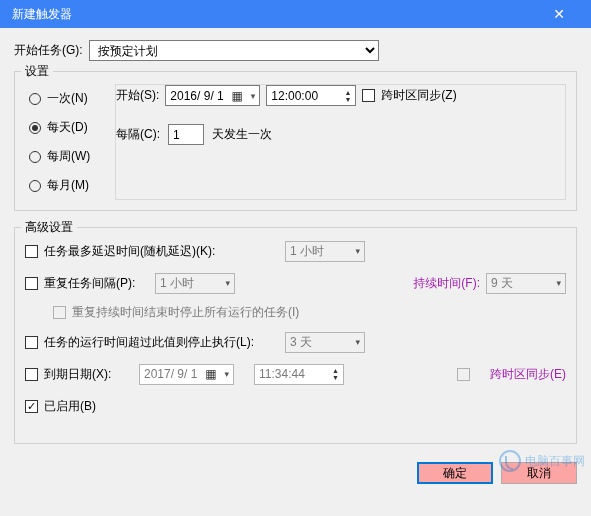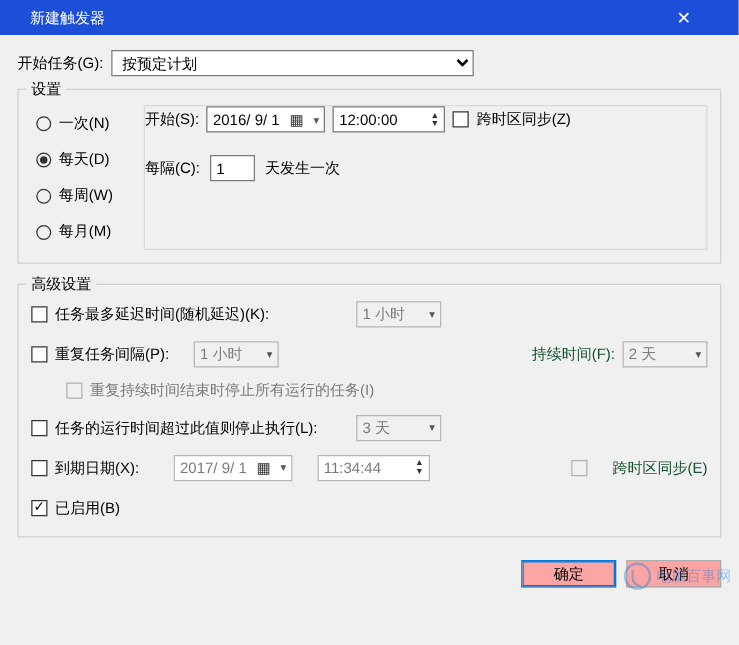--- a/index.html
+++ b/index.html
@@ -1,17 +1,17 @@
 <!DOCTYPE html>
 <html><head>
 <meta charset="utf-8">
 <style>
 * { box-sizing: border-box; font-family: "Microsoft YaHei", "Segoe UI", sans-serif; font-size: 12px; }
 body { margin: 0; background: #f0f0f0; width: 591px; height: 516px; }
-.titlebar { background: #1d4ed8; color: #fff; height: 28px; display: flex; align-items: center; padding: 0 24px; }
+.titlebar { background: #3b82f6; color: #fff; height: 28px; display: flex; align-items: center; padding: 0 12px; }
 .titlebar .title { flex: 1; }
 .titlebar .close { width: 40px; height: 28px; display: flex; align-items: center; justify-content: center; font-size: 14px; cursor: pointer; }
 .body { background: #f0f0f0; padding: 12px 14px 10px 14px; }
 .row { display: flex; align-items: center; margin-bottom: 8px; }
 .label { margin-right: 6px; }
 select, input[type=text], .date-input, .time-input, .combo { background: #fff; border: 1px solid #7a7a7a; height: 21px; padding: 0 4px; }
 .combo.disabled, select:disabled { background: #f0f0f0; color: #7a7a7a; border-color: #b5b5b5; }
 .group { border: 1px solid #d0d0d0; background: #f0f0f0; position: relative; padding: 12px 10px 10px 10px; margin-top: 10px; }
 .group-title { position: absolute; top: -9px; left: 6px; background: #f0f0f0; padding: 0 4px; }
 .settings-flex { display: flex; gap: 12px; justify-content: flex-end; }
@@ -23,30 +23,30 @@
 .checkbox { width: 13px; height: 13px; border: 1px solid #333; display: inline-flex; align-items: center; justify-content: center; background: #fff; }
 .checkbox.checked::after { content: "✓"; font-size: 11px; line-height: 11px; }
 .checkbox.disabled { border-color: #b0b0b0; background: #f0f0f0; }
 .date-input { display: inline-flex; align-items: center; width: 95px; justify-content: space-between; }
 .date-input .cal { width: 14px; text-align: center; color: #333; }
 .date-input .dd { color: #555; font-size: 9px; }
 .time-input { display: inline-flex; align-items: center; width: 90px; }
 .time-input .val { flex: 1; }
 .spin { display: inline-flex; flex-direction: column; margin-left: 2px; }
 .spin span { font-size: 7px; line-height: 7px; color: #333; cursor: pointer; }
-.combo { display: inline-flex; align-items: center; justify-content: space-between; width: 68px; }
+.combo { display: inline-flex; align-items: center; justify-content: space-between; width: 80px; }
 .combo .dd { color: #555; font-size: 9px; }
 .num-input { width: 36px; height: 21px; border: 1px solid #7a7a7a; background: #fff; text-align: left; padding: 0 4px; }
 .adv .row { margin-bottom: 10px; min-height: 22px; }
 .adv .label-cb { display: flex; align-items: center; gap: 6px; }
 .subrow { margin-left: 28px; color: #7a7a7a; display: flex; align-items: center; gap: 6px; margin-bottom: 10px; }
 .btnbar { display: flex; justify-content: flex-end; gap: 8px; padding: 8px 14px 12px 14px; }
 .btn { width: 76px; height: 22px; background: #fca5a5; border: 1px solid #adadad; display: flex; align-items: center; justify-content: center; cursor: pointer; }
 .btn.default { border: 1px solid #0078d7; box-shadow: inset 0 0 0 1px #0078d7; }
-.disabled-text { color: #14532d; }
+.disabled-text { color: #a21caf; }
 .watermark { position: absolute; right: 6px; bottom: 44px; color: rgba(0,120,215,0.35); font-size: 20px; pointer-events: none; display:flex; align-items:center; gap:4px;}
 .watermark .c { width:22px; height:22px; border:2px solid rgba(0,120,215,0.35); border-radius:50%; position:relative; }
 .watermark .c::after{content:"";position:absolute;left:4px;top:4px;width:6px;height:12px;border:2px solid rgba(0,120,215,0.35);border-right:none;border-top:none;border-radius:0 0 0 8px;}
 </style>
 </head>
 <body>
 
 <div class="titlebar">
   <span class="title">新建触发器</span>
   <span class="close">✕</span>
@@ -130,21 +130,21 @@
         <span class="checkbox"></span>
         <span>重复任务间隔(P):</span>
       </div>
       <span class="combo disabled">
         <span>1 小时</span>
         <span class="dd">▾</span>
       </span>
       <span style="flex:1"></span>
       <span class="disabled-text" style="margin-right:6px">持续时间(F):</span>
       <span class="combo disabled">
-        <span>2 天</span>
+        <span>9 天</span>
         <span class="dd">▾</span>
       </span>
     </div>
 
     <div class="subrow">
       <span class="checkbox disabled"></span>
       <span>重复持续时间结束时停止所有运行的任务(I)</span>
     </div>
 
     <div class="row">
@@ -173,21 +173,21 @@
         <span class="spin">
             <span>▲</span>
             <span>▼</span>
           </span>
       </span>
       <span style="flex:1"></span>
       <span class="checkbox disabled"></span>
       <span class="disabled-text">跨时区同步(E)</span>
     </div>
 
-    <div class="row" style="margin-top:4px;margin-bottom:2px">
+    <div class="row" style="margin-top:4px;margin-bottom:16px">
       <div class="label-cb">
         <span class="checkbox checked"></span>
         <span>已启用(B)</span>
       </div>
     </div>
   </div>
 </div>
 
 <div class="btnbar">
   <div class="btn default">确定</div>

